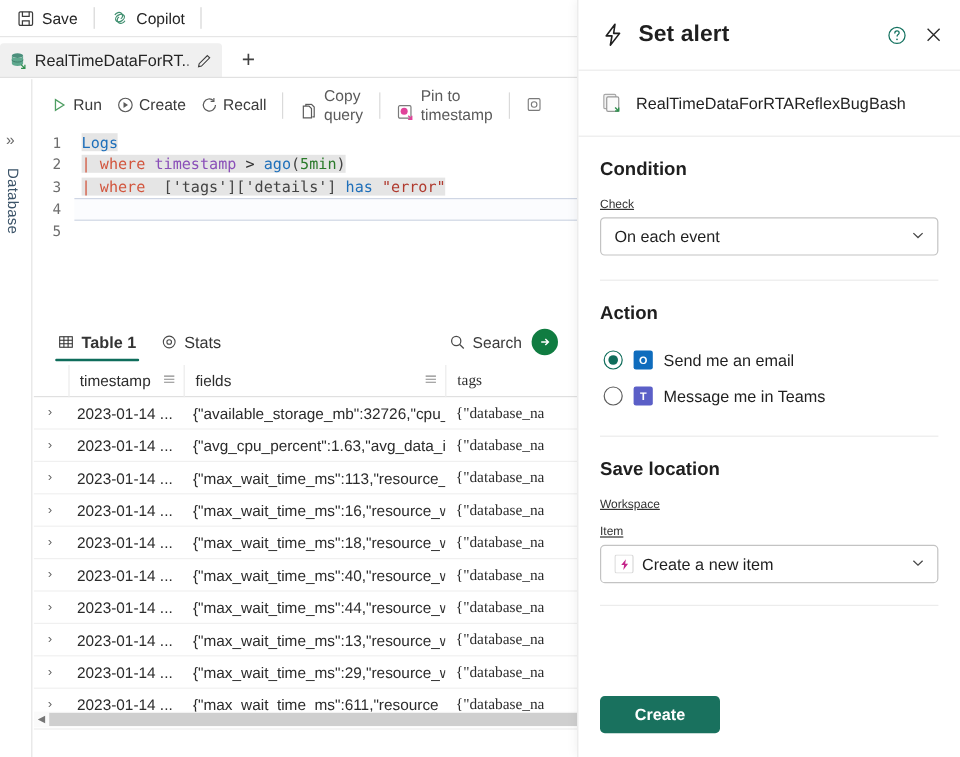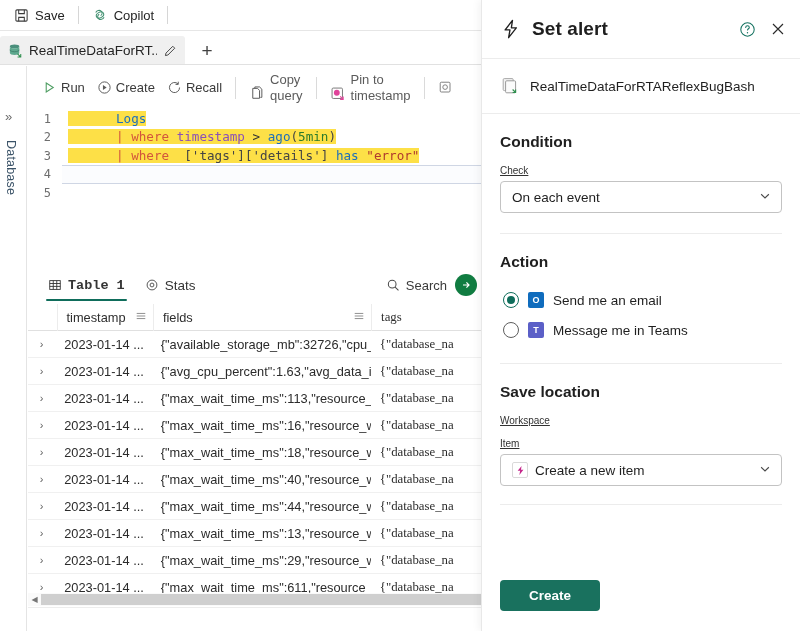--- a/index.html
+++ b/index.html
@@ -102,21 +102,21 @@
     background: #ffffff;
     font-family: "DejaVu Sans Mono", "Liberation Mono", monospace;
     font-size: 12.6px; line-height: 18.4px;
   }
   .ed-row { display: flex; height: 18.4px; align-items: center; }
   .ed-gutter {
     width: 34px; text-align: right; padding-right: 11px;
     color: #6e6e6e; font-size: 12px; flex: none; user-select: none;
   }
   .ed-code { flex: 1; white-space: pre; padding-left: 6px; }
-  .ed-hl { background: #fde047; padding-left: 48px; }
+  .ed-hl { background: #e5e5e5; }
   .ed-caretline { border: 1px solid #cfd6e4; border-left: none; border-right: none;
                   background: #fbfcfe; height: 18.4px; }
   .tk-tab   { color: #1e6fba; }
   .tk-kw    { color: #d2553d; }
   .tk-col   { color: #8a4fb8; }
   .tk-op    { color: #333333; }
   .tk-fn    { color: #1e6fba; }
   .tk-num   { color: #2b7a2b; }
   .tk-str   { color: #b03a2e; }
   .tk-punct { color: #444444; }
@@ -125,27 +125,27 @@
   
   .restabs {
     position: absolute; left: 28px; top: 266px; width: 453px; height: 38px;
     display: flex; align-items: center; padding-left: 10px;
   }
   .restab {
     display: flex; align-items: center; gap: 6px; height: 36px;
     padding: 0 10px; cursor: pointer; font-size: 13.5px; color: #343434;
     position: relative;
   }
-  .restab.active { font-weight: 600; font-family: Liberation Mono, monospace; }
+  .restab.active { font-weight: 600; }
   .restab.active::after {
     content: ""; position: absolute; left: 8px; right: 8px; bottom: 2px;
     height: 2.5px; background: #0f6d5b; border-radius: 2px;
   }
   .res-right {
-    position: absolute; right: 0px; top: 0; height: 38px;
+    position: absolute; right: 12px; top: 0; height: 38px;
     display: flex; align-items: center; gap: 8px; padding-right: 4px;
   }
   .res-search {
     display: flex; align-items: center; gap: 5px; cursor: pointer;
     color: #3b3b3b; font-size: 13px;
   }
   .green-pill {
     width: 22px; height: 22px; border-radius: 50%; background: #107c41;
     display: flex; align-items: center; justify-content: center; cursor: pointer;
   }

